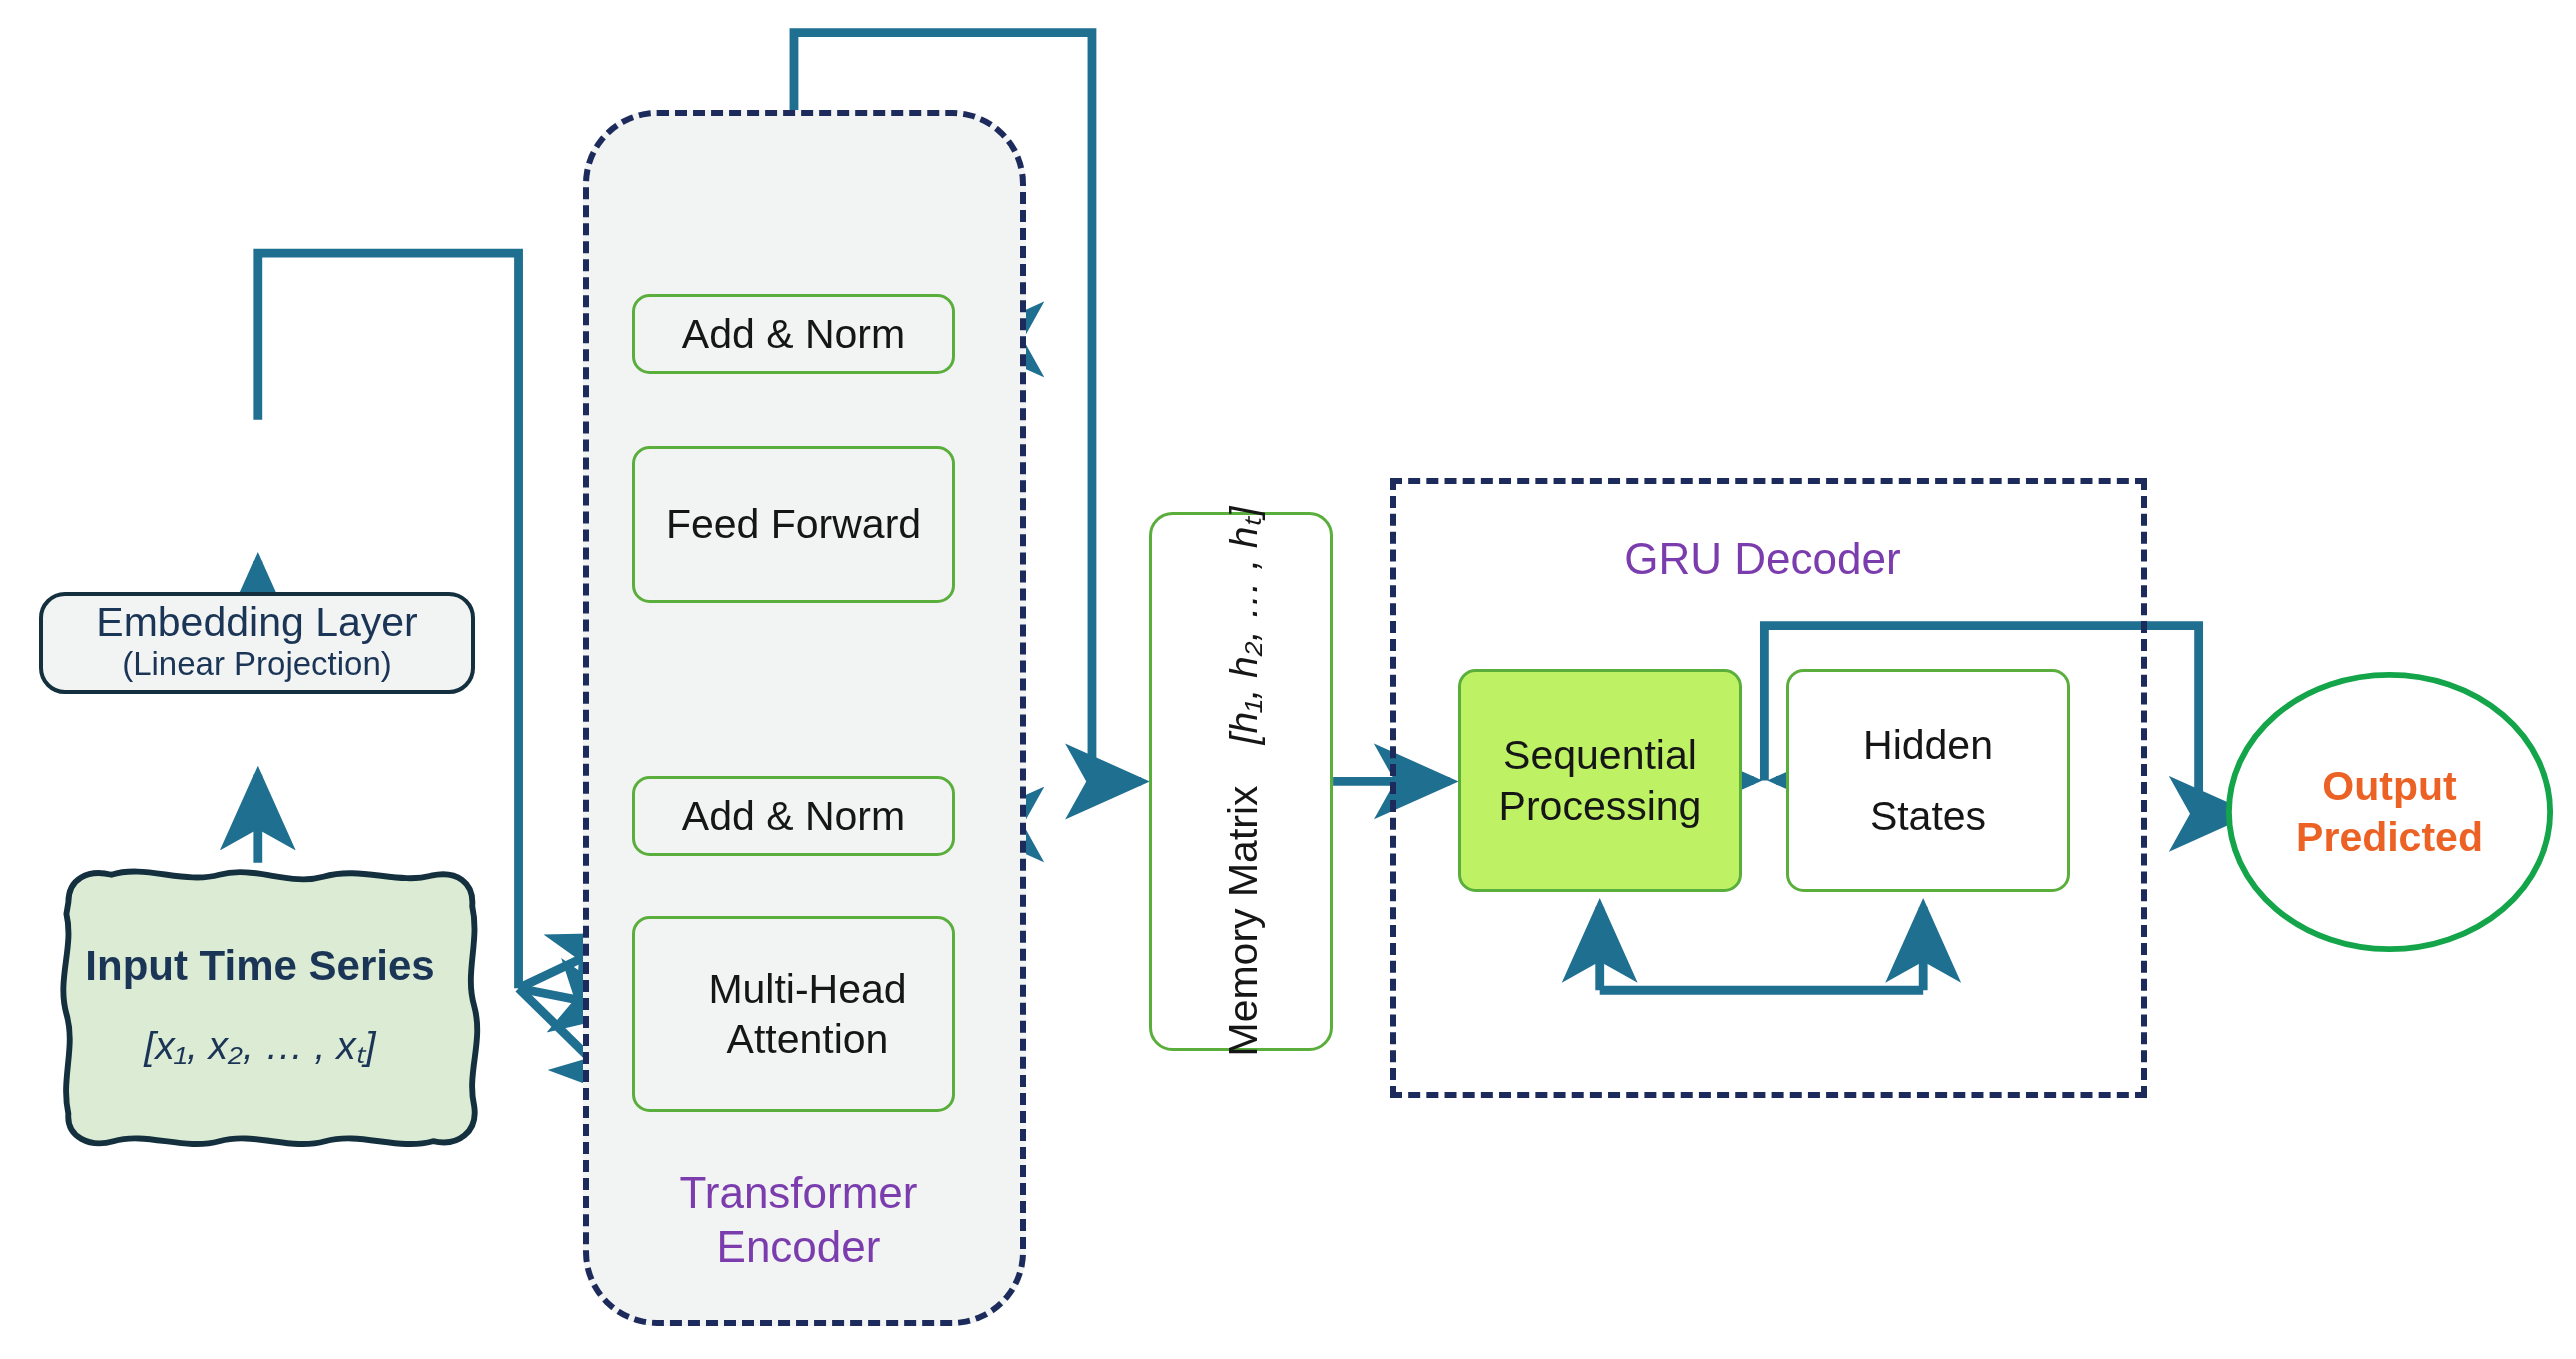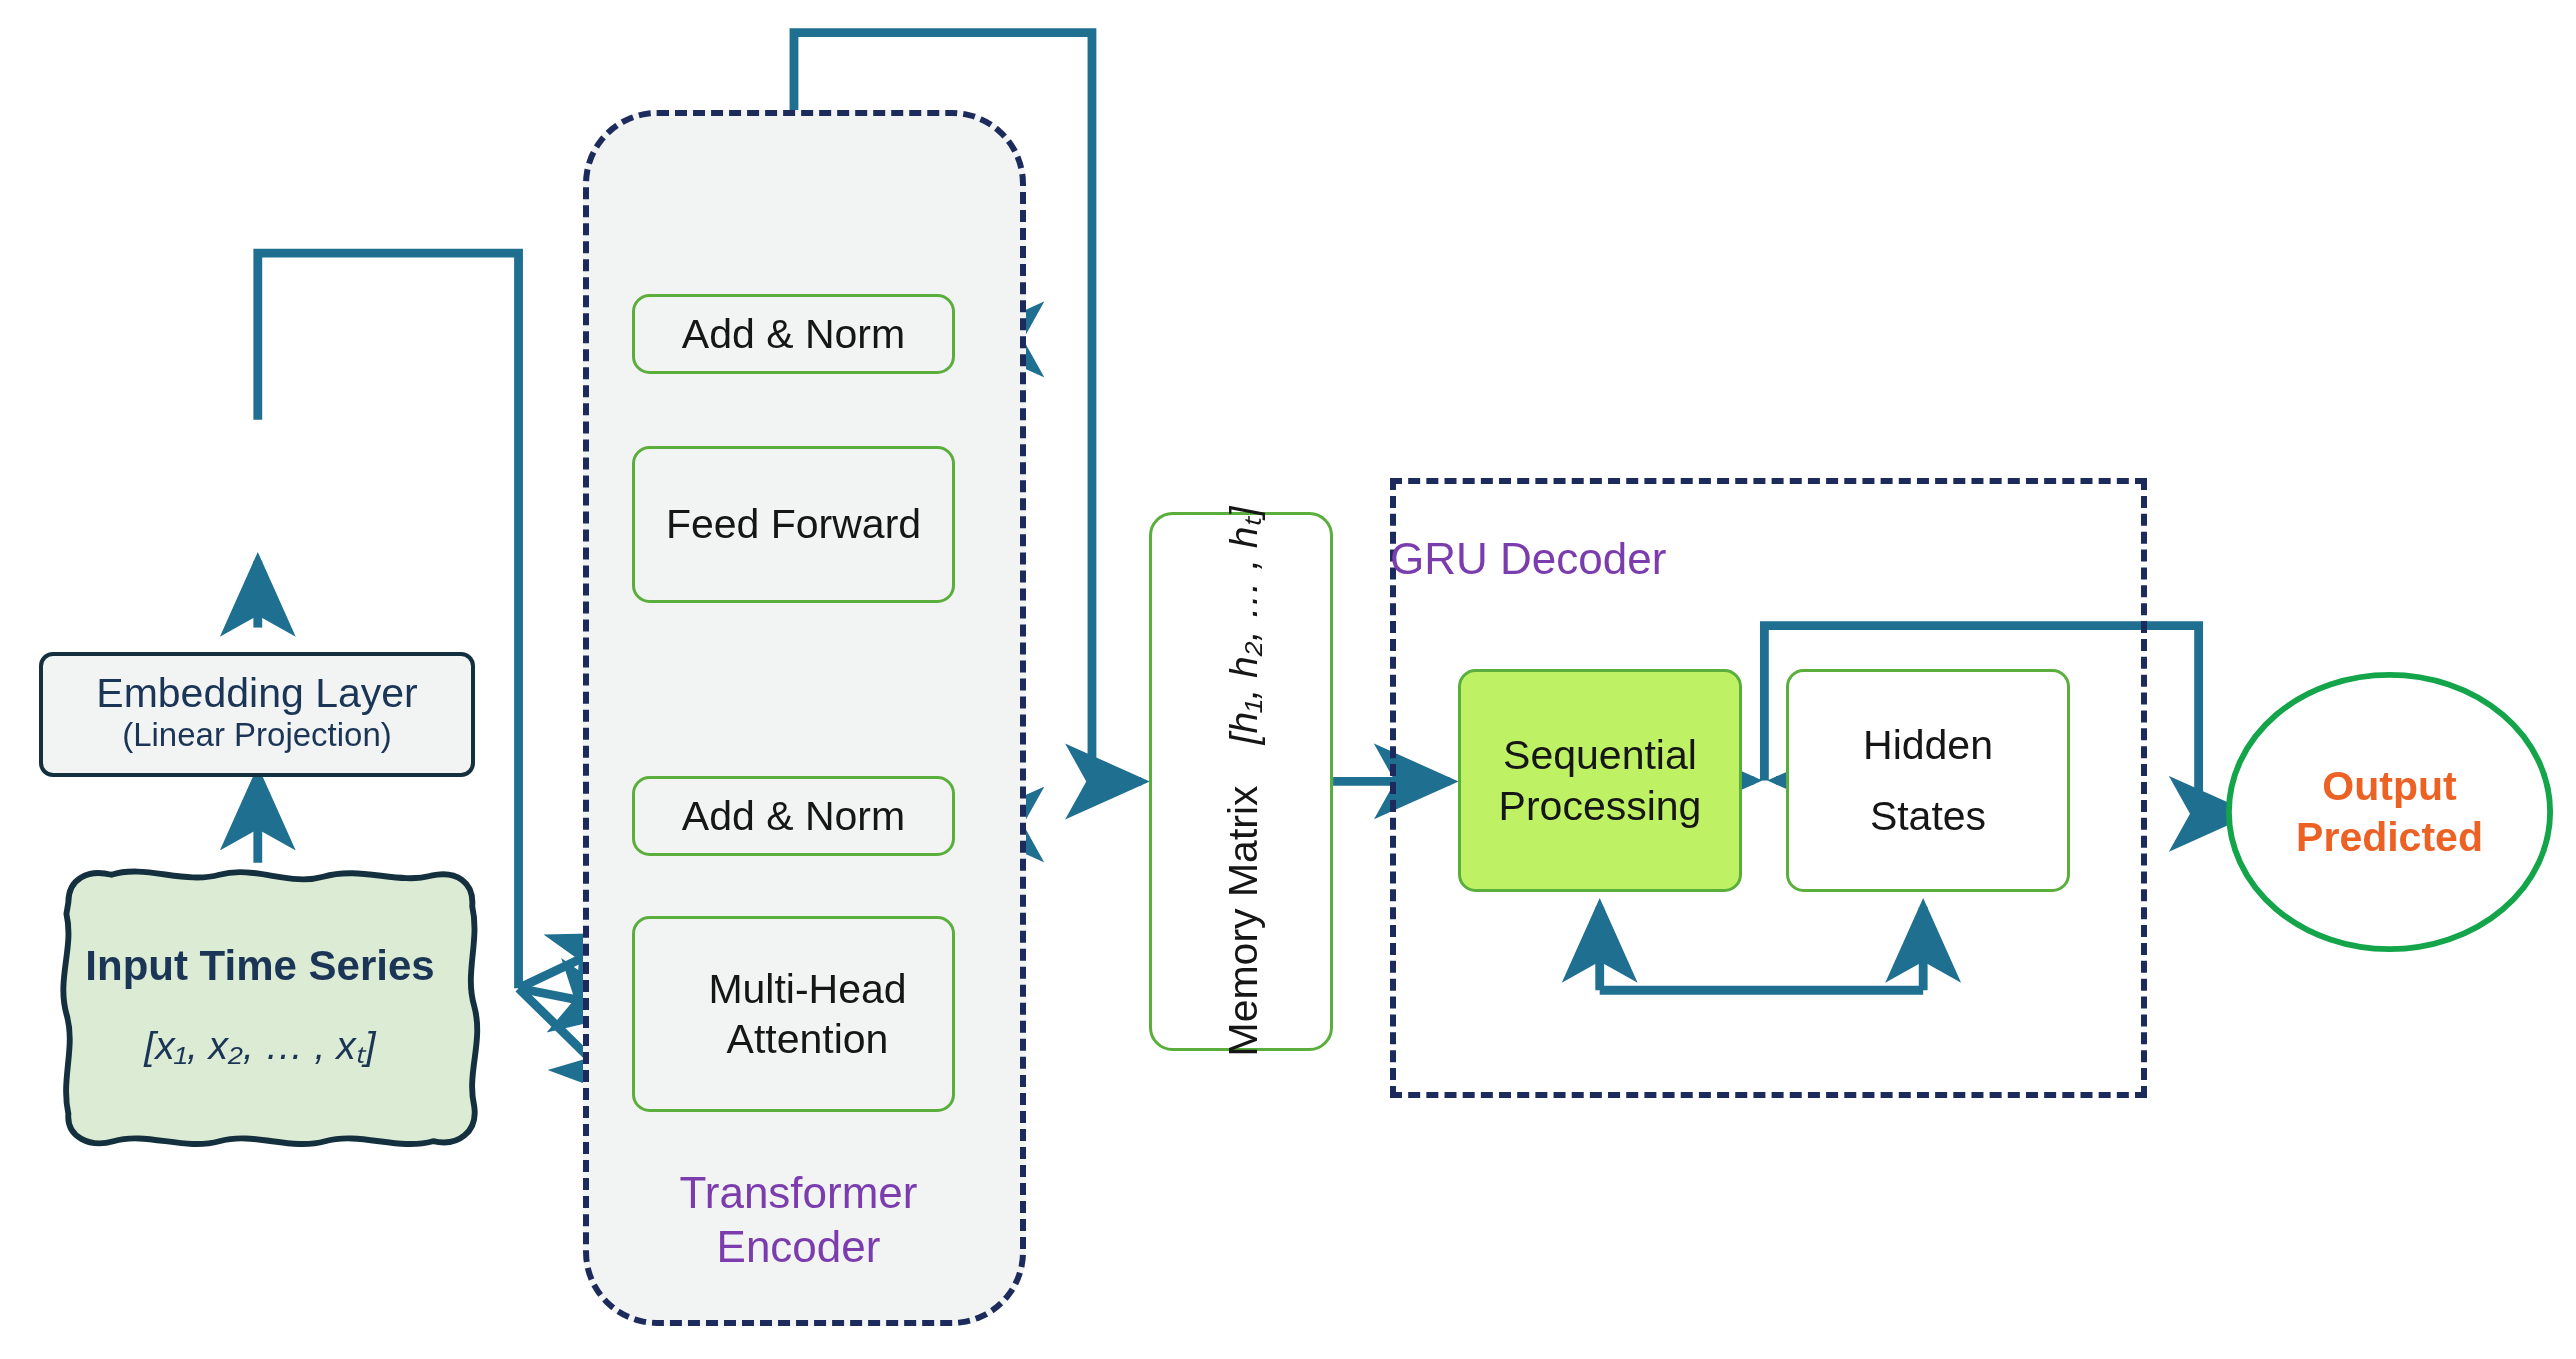--- a/index.html
+++ b/index.html
@@ -13,22 +13,22 @@
   .node{position:absolute;box-sizing:border-box;display:flex;align-items:center;
         justify-content:center;flex-direction:column;text-align:center;}
 
   
   .n-pos{
     left:39px;top:420px;width:436px;height:118px;
     background:#cde7f4;border:4.9px solid #14303f;border-radius:17.6px;
     color:#1b3557;font-size:42px;
   }
   .n-emb{
-    left:39px;top:652px;width:436px;height:125px;
-    background:#f2f3f3;border:4.9px solid #14303f;border-radius:14px;
+    left:39px;top:592px;width:436px;height:102px;
+    background:#f2f3f3;border:4.9px solid #14303f;border-radius:26px;
     color:#1b3557;
   }
   .n-emb .l1{font-size:41px;line-height:1.0;}
   .n-emb .l2{font-size:33px;line-height:1.25;}
 
   .n-input{
     left:37px;top:863px;width:446px;height:289px;
     color:#1b3557;
   }
   .n-input .l1{font-size:42px;font-weight:bold;line-height:1.0;margin-bottom:30px;}
@@ -70,21 +70,21 @@
   }
   .mem-inner .t1{font-size:41px;}
   .mem-inner .t2{font-size:39px;font-style:italic;}
 
   
   .gru-box{
     position:absolute;left:1390px;top:478px;width:745px;height:608px;
     border:6.9px dashed #1d2b5c;background:transparent;
   }
   .gru-label{
-    position:absolute;left:1390px;top:534px;width:745px;text-align:left;
+    position:absolute;left:1390px;top:534px;width:745px;text-align:center;
     color:#7b3dae;font-size:44px;
   }
   .seq{left:1458px;top:669px;width:284px;height:223px;font-size:41px;
        line-height:1.22;background:#bef264;}
   .hid{left:1786px;top:669px;width:284px;height:223px;font-size:41px;
        line-height:1.22;background:#ffffff;gap:20px;}
 
   
   .out-ell{
     position:absolute;left:2223px;top:669px;width:333px;height:286px;font-weight:bold;

